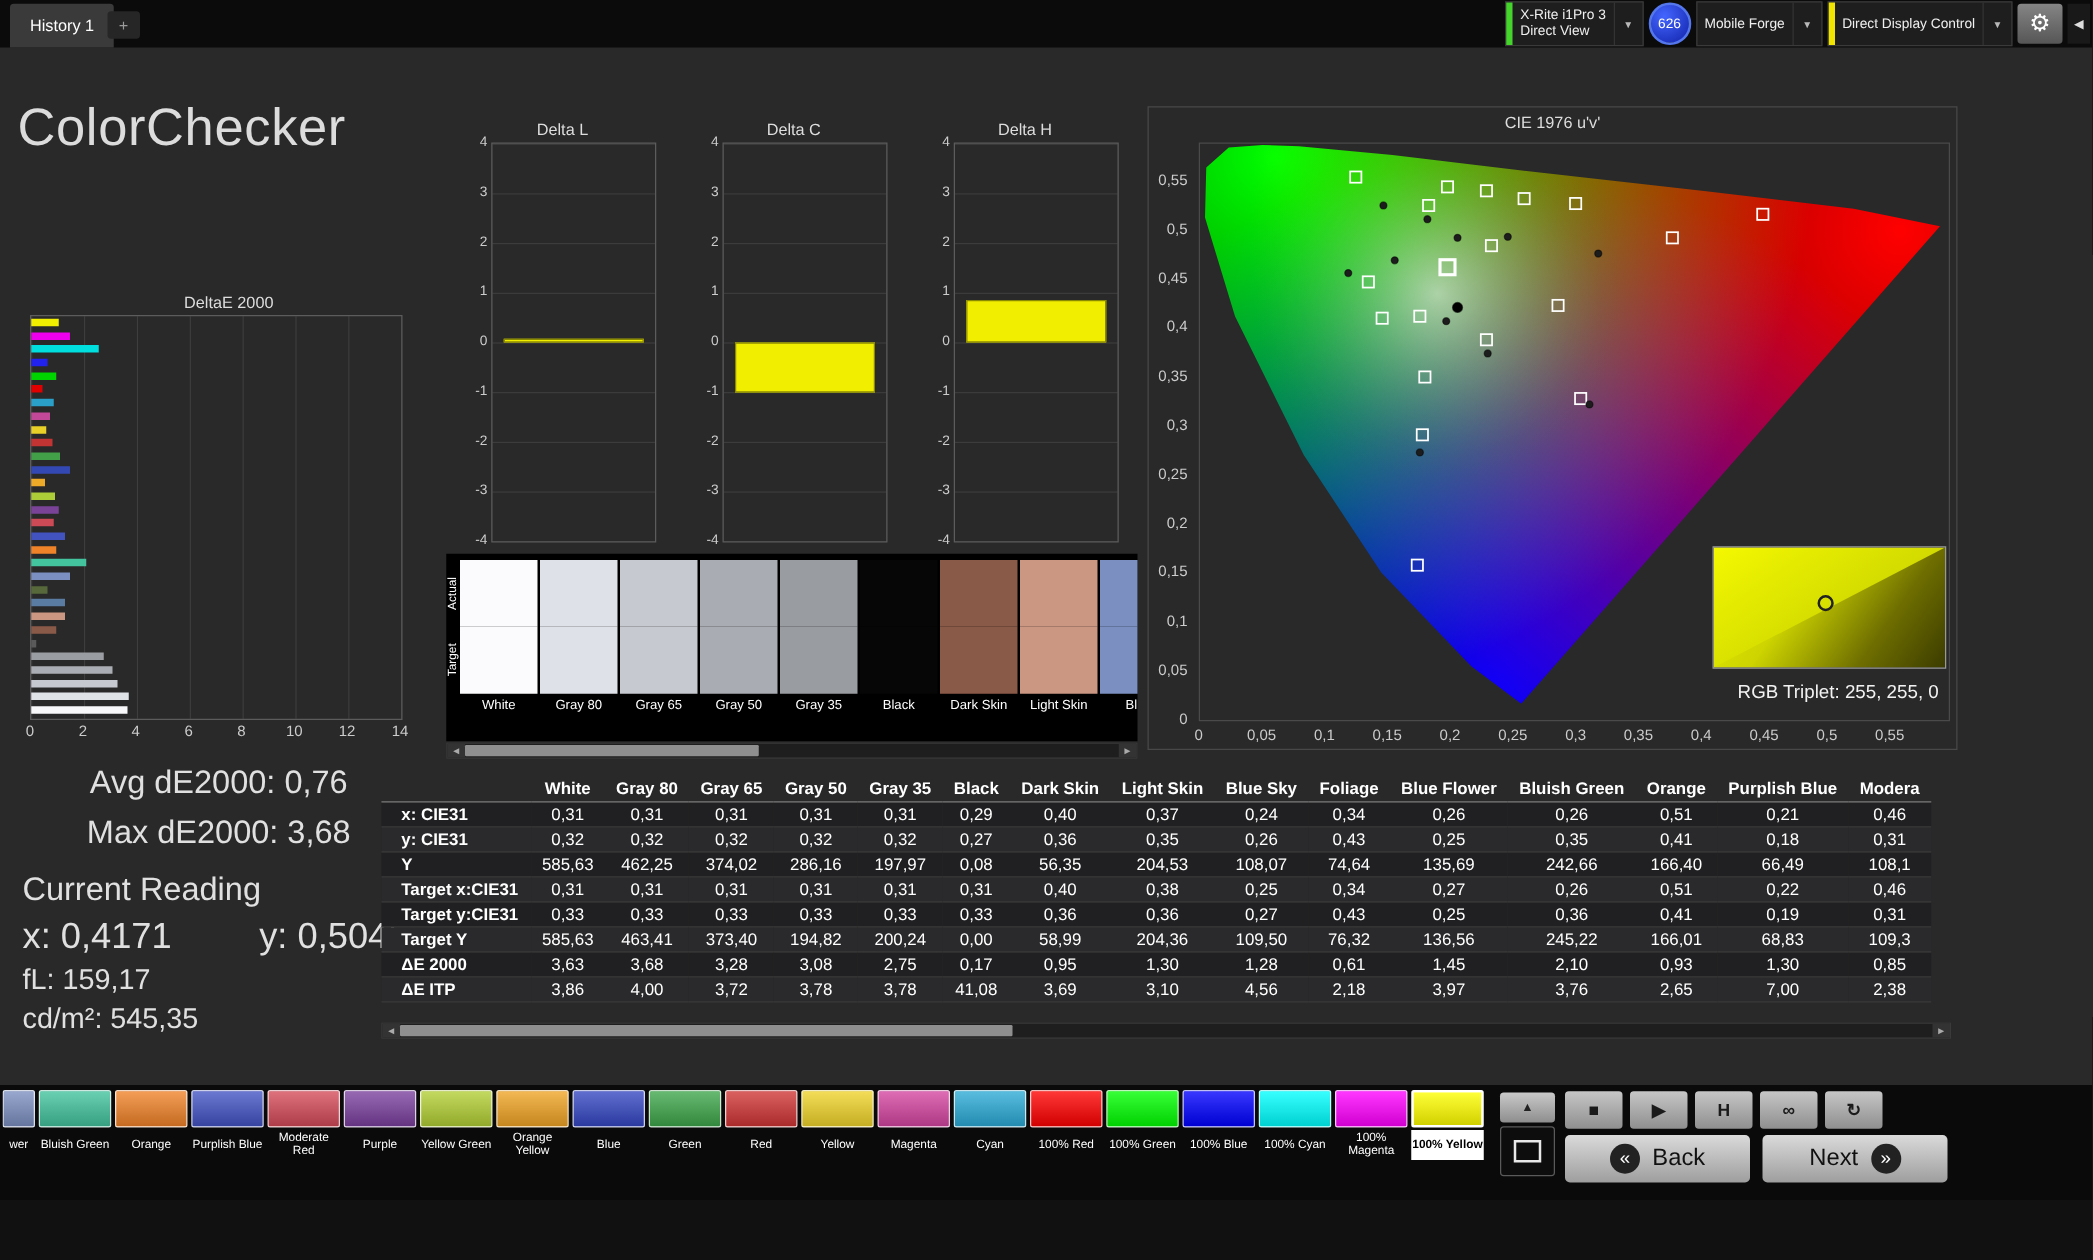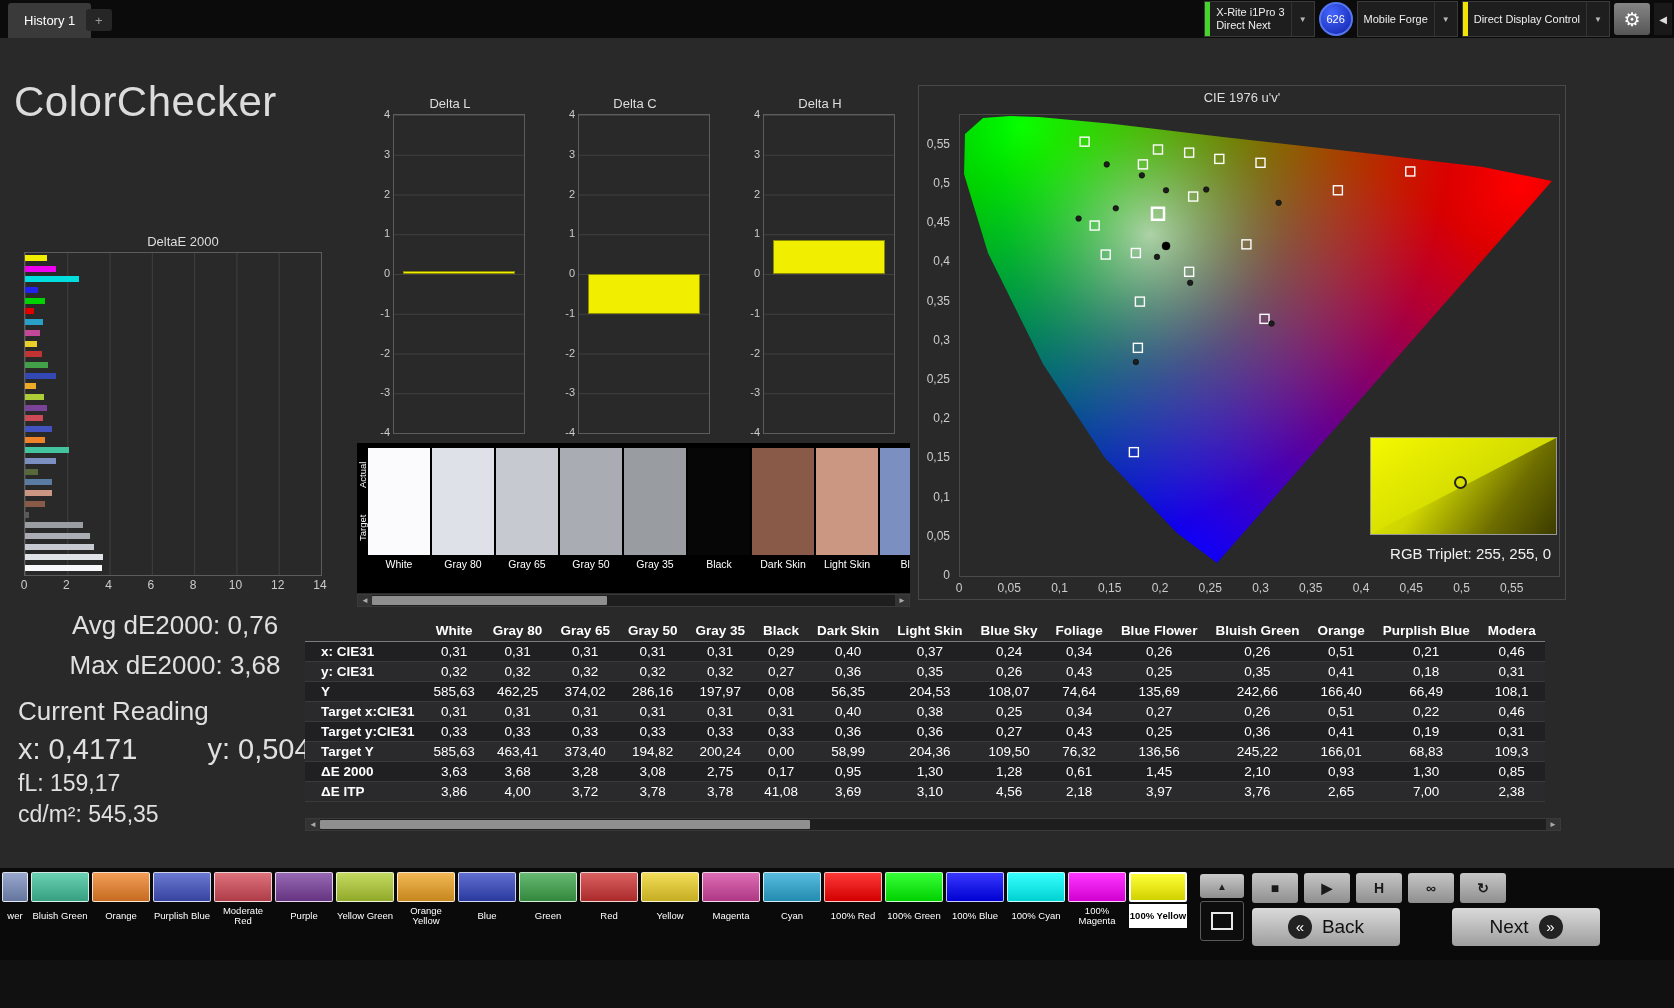--- a/index.html
+++ b/index.html
@@ -122,21 +122,21 @@
   <div class="topbar">
     <div class="tab">
       <span>History 1</span>
     </div>
     <div class="tab add">+</div>
     <div class="topbar-right">
       <div class="meter-box">
         <div class="accent" style="background: rgb(69, 212, 43);"></div>
         <div class="meter-text">
           <div>X-Rite i1Pro 3</div>
-          <div>Direct Next</div>
+          <div>Direct View</div>
         </div>
         <span class="chev">▼</span>
       </div>
       <div class="badge">626</div>
       <div class="meter-box">
         <div class="meter-text">Mobile Forge</div>
         <span class="chev">▼</span>
       </div>
       <div class="meter-box">
         <div class="accent" style="background: rgb(240, 228, 0);"></div>
@@ -774,19 +774,19 @@
           <span>∞</span>
         </div>
       <div class="tbtn">
           <span>↻</span>
         </div>
     </div>
     <div class="navbtn" style="left:1252px;">
       <span class="nav-circ">«</span>
       <span>Back</span>
     </div>
-    <div class="navbtn" style="left:1410px;margin-left:42px;">
+    <div class="navbtn" style="left:1410px;">
       <span>Next</span>
       <span class="nav-circ">»</span>
     </div>
   </div>
 
 </div>
 
 </body></html>

